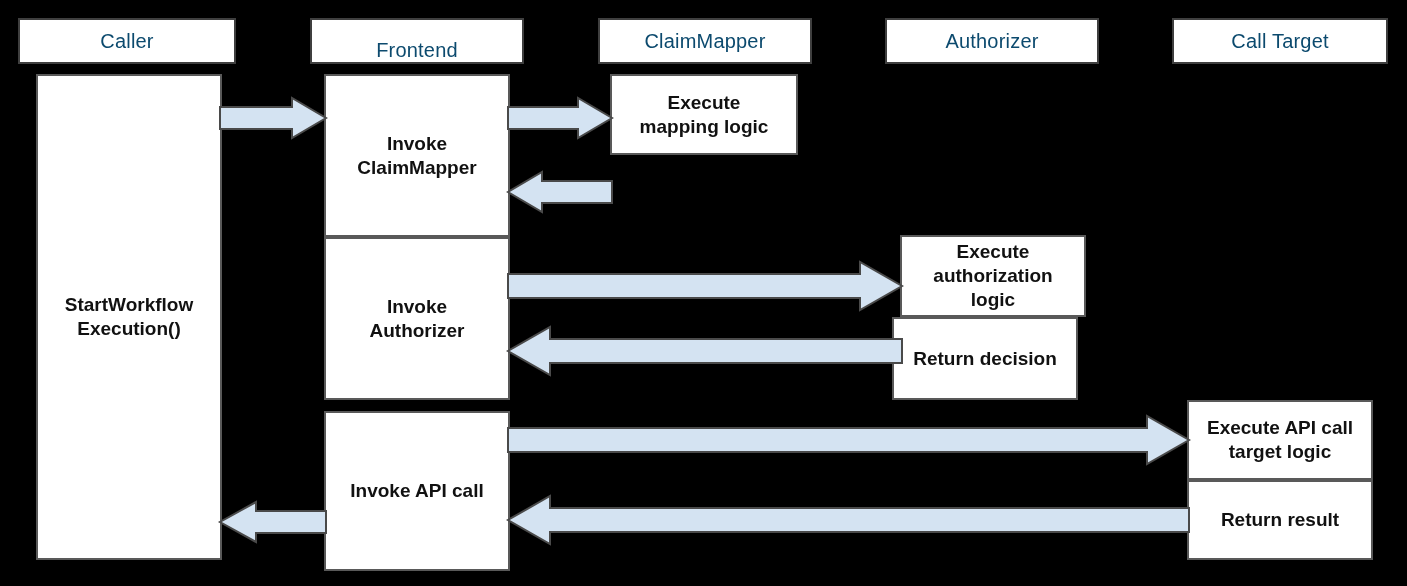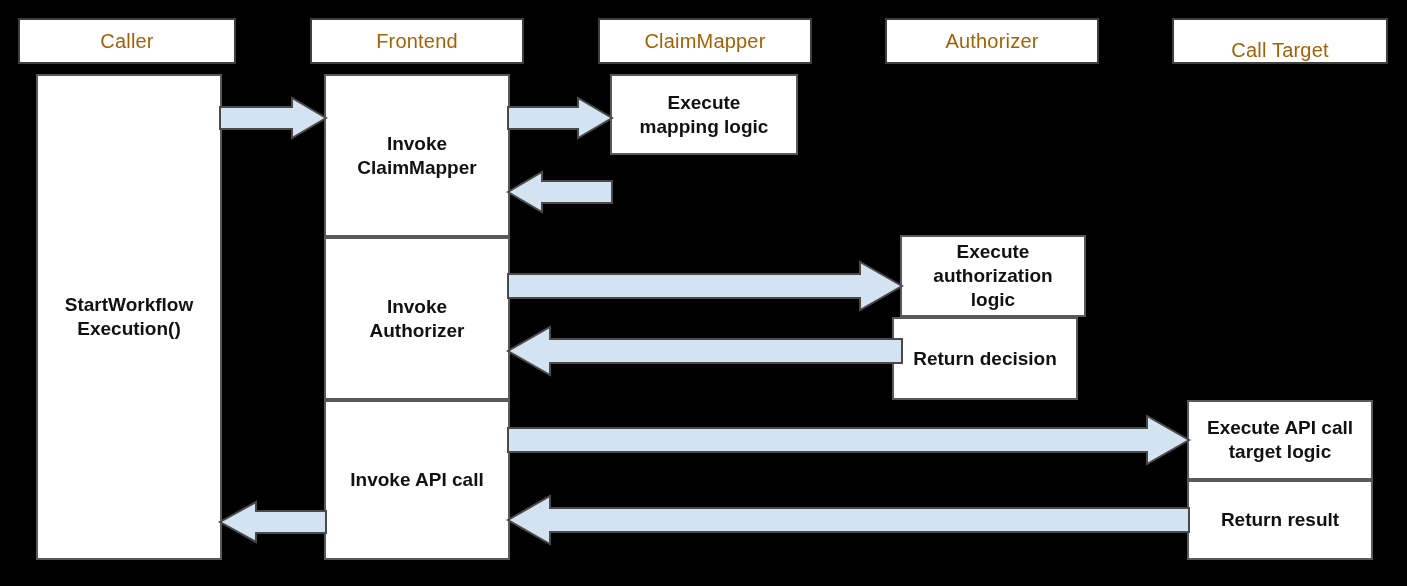--- a/index.html
+++ b/index.html
@@ -17,21 +17,21 @@
     font-family: "Liberation Sans", sans-serif;
   }
   .lifeline-header {
     position: absolute;
     background: #ffffff;
     border: 2px solid #3f3f3f;
     box-sizing: border-box;
     display: flex;
     align-items: center;
     justify-content: center;
-    color: #a16207;
+    color: #0c4a6e;
     font-size: 20px;
     font-weight: 400;
     letter-spacing: 0.2px;
   }
   .act-box {
     position: absolute;
     background: #ffffff;
     border: 2px solid #595959;
     box-sizing: border-box;
     display: flex;
@@ -62,49 +62,49 @@
 </style>
 </head>
 <body>
 
 <div id="canvas">
 
   <div class="lifeline-header" style="left:18px; top:18px; width:218px; height:46px;">
     <span>Caller</span>
   </div>
 
-  <div class="lifeline-header" style="left:310px; top:18px; width:214px; height:46px;">
+  <div class="lifeline-header" style="left:310px; top:18px; width:214px; height:46px;align-items:flex-end;">
     <span>Frontend</span>
   </div>
 
   <div class="lifeline-header" style="left:598px; top:18px; width:214px; height:46px;">
     <span>ClaimMapper</span>
   </div>
 
   <div class="lifeline-header" style="left:885px; top:18px; width:214px; height:46px;">
     <span>Authorizer</span>
   </div>
 
-  <div class="lifeline-header" style="left:1172px; top:18px; width:216px; height:46px;align-items:flex-end;">
+  <div class="lifeline-header" style="left:1172px; top:18px; width:216px; height:46px;">
     <span>Call Target</span>
   </div>
 
   <div class="act-box" style="left:36px; top:74px; width:186px; height:486px;">
     <span>StartWorkflow<br>Execution()</span>
   </div>
 
   <div class="act-box" style="left:324px; top:74px; width:186px; height:163px;">
     <span>Invoke<br>ClaimMapper</span>
   </div>
 
   <div class="act-box" style="left:324px; top:237px; width:186px; height:163px;">
     <span>Invoke<br>Authorizer</span>
   </div>
 
-  <div class="act-box" style="left:324px; top:400px; width:186px; height:160px;">
+  <div class="act-box" style="left:324px; top:411px; width:186px; height:160px;">
     <span>Invoke API call</span>
   </div>
 
   <div class="act-box" style="left:610px; top:74px; width:188px; height:81px;">
     <span>Execute<br>mapping logic</span>
   </div>
 
 
   <div class="act-box" style="left:900px; top:235px; width:186px; height:82px;">
     <span>Execute<br>authorization<br>logic</span>

